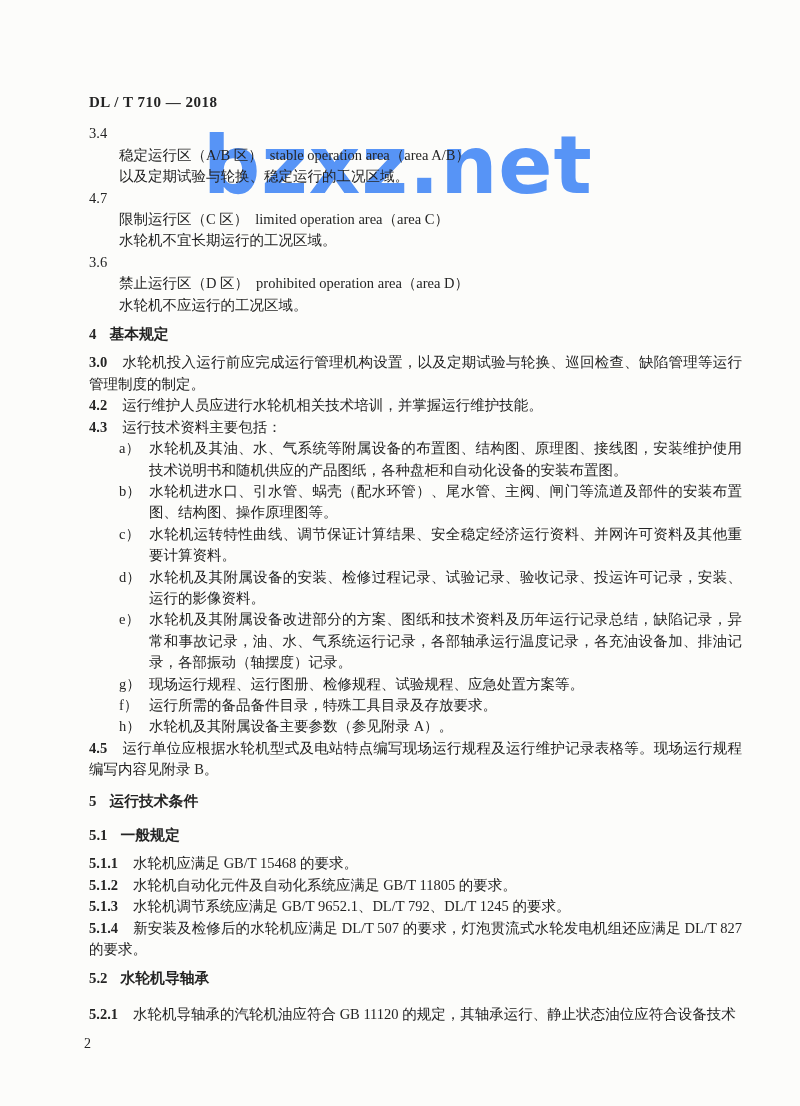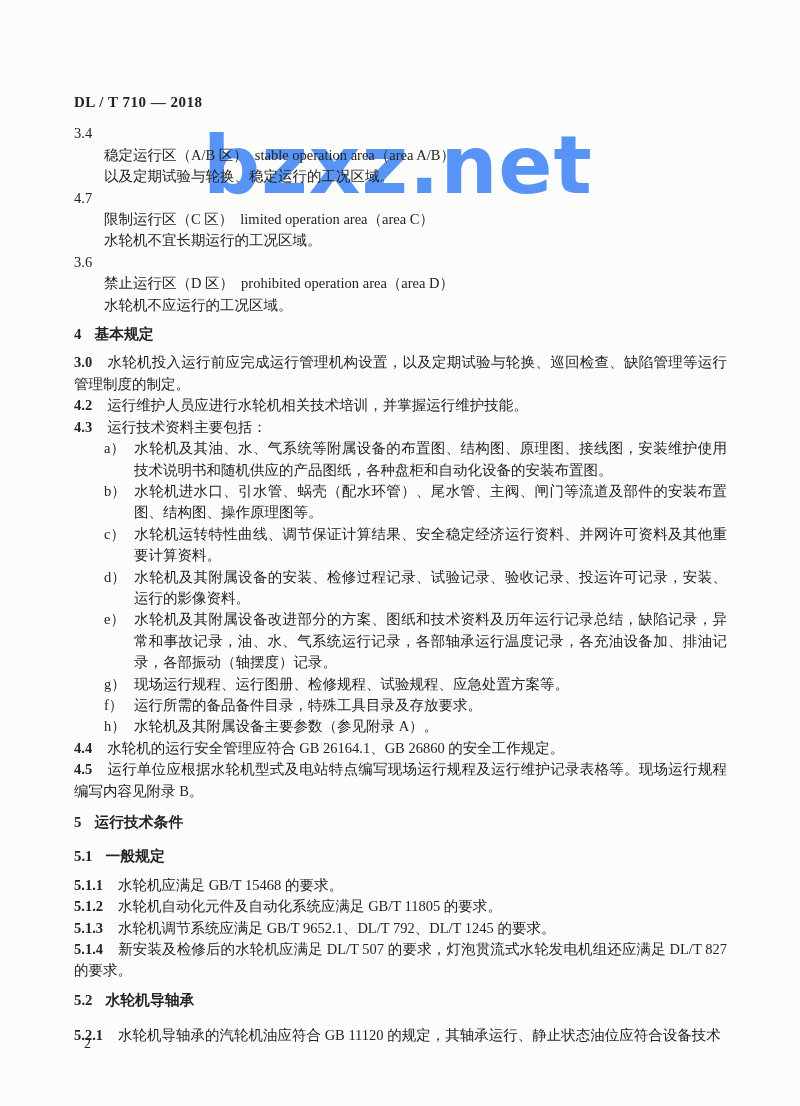--- a/index.html
+++ b/index.html
@@ -26,21 +26,21 @@
     line-height: 80px;
     letter-spacing: 1px;
     color: #3b82f6;
     opacity: 0.85;
     z-index: 1;
     user-select: none;
   }
 
   .content {
     position: absolute;
-    left: 74px;
+    left: 89px;
     top: 92px;
     width: 653px;
     z-index: 2;
     font-size: 14.5px;
     line-height: 21.4px;
     text-align: justify;
   }
 
   .doc-header {
     font-size: 15px;
@@ -136,21 +136,20 @@
       <p class="li"><span class="li-label">a）</span><span>水轮机及其油、水、气系统等附属设备的布置图、结构图、原理图、接线图，安装维护使用技术说明书和随机供应的产品图纸，各种盘柜和自动化设备的安装布置图。</span></p>
       <p class="li"><span class="li-label">b）</span><span>水轮机进水口、引水管、蜗壳（配水环管）、尾水管、主阀、闸门等流道及部件的安装布置图、结构图、操作原理图等。</span></p>
       <p class="li"><span class="li-label">c）</span><span>水轮机运转特性曲线、调节保证计算结果、安全稳定经济运行资料、并网许可资料及其他重要计算资料。</span></p>
       <p class="li"><span class="li-label">d）</span><span>水轮机及其附属设备的安装、检修过程记录、试验记录、验收记录、投运许可记录，安装、运行的影像资料。</span></p>
       <p class="li"><span class="li-label">e）</span><span>水轮机及其附属设备改进部分的方案、图纸和技术资料及历年运行记录总结，缺陷记录，异常和事故记录，油、水、气系统运行记录，各部轴承运行温度记录，各充油设备加、排油记录，各部振动（轴摆度）记录。</span></p>
       <p class="li"><span class="li-label">g）</span><span>现场运行规程、运行图册、检修规程、试验规程、应急处置方案等。</span></p>
       <p class="li"><span class="li-label">f）</span><span>运行所需的备品备件目录，特殊工具目录及存放要求。</span></p>
       <p class="li"><span class="li-label">h）</span><span>水轮机及其附属设备主要参数（参见附录 A）。</span></p>
     </div>
 
-    <p class="clause"><span class="cnum">4.4</span><span>水轮机的运行安全管理应符合 GB 26164.1、GB 26860 的安全工作规定。</span></p>
     <p class="clause"><span class="cnum">4.5</span><span>运行单位应根据水轮机型式及电站特点编写现场运行规程及运行维护记录表格等。现场运行规程编写内容见附录 B。</span></p>
 
     <div class="h-main h5">
       <span class="hnum">5</span><span>运行技术条件</span>
     </div>
 
     <div class="h-sub">
       <span class="hnum">5.1</span><span>一般规定</span>
     </div>
 

